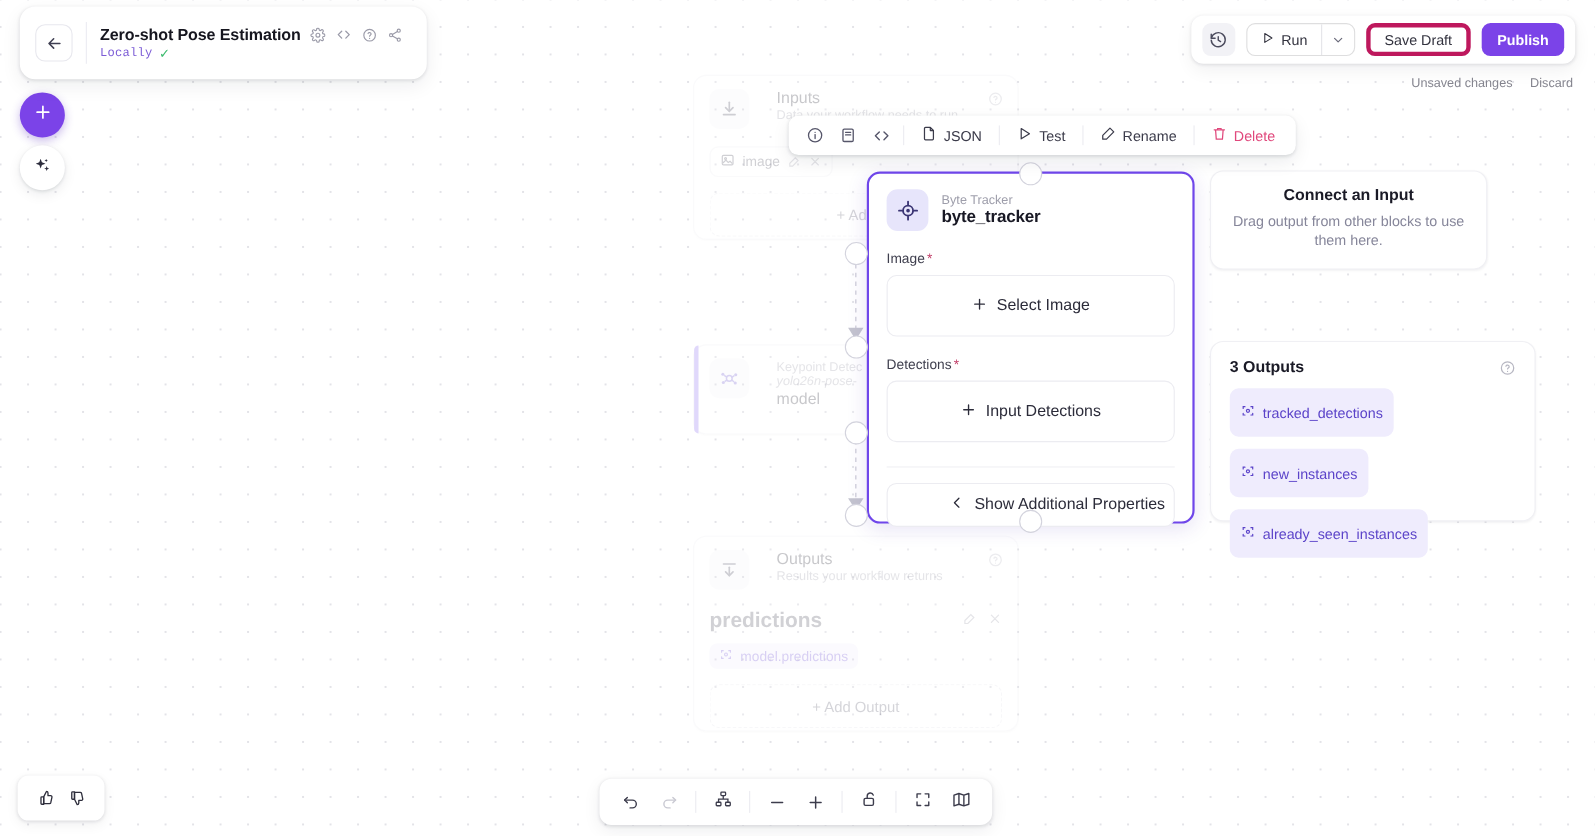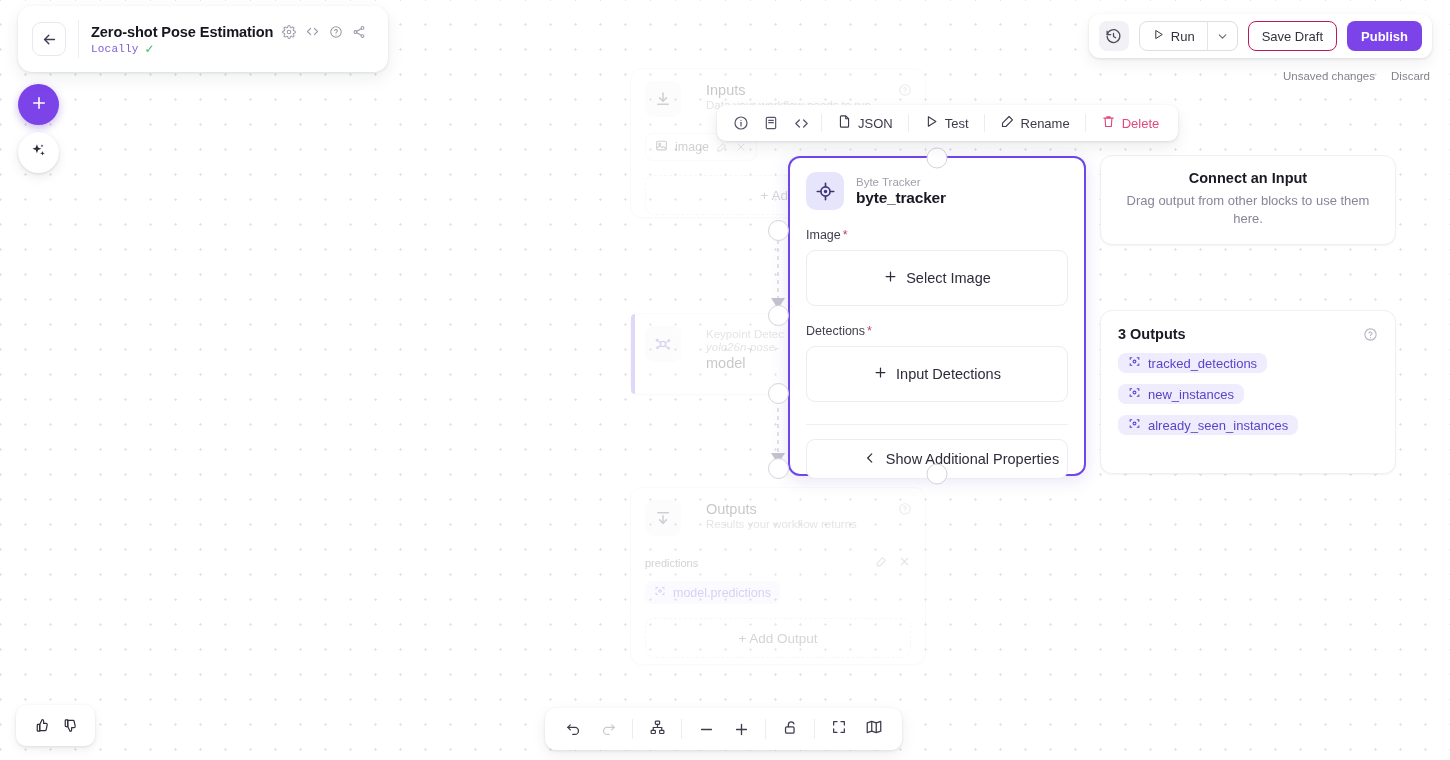--- a/index.html
+++ b/index.html
@@ -48,21 +48,21 @@
     display: flex; align-items: center; gap: 10px; padding: 0 10px; z-index: 30;
   }
   #history-btn {
     width: 30px; height: 30px; border-radius: 8px; background: #f2f2f6;
     display: flex; align-items: center; justify-content: center; color: #4a4a5c; cursor: pointer;
   }
   #run-group { display: flex; align-items: stretch; height: 30px; border: 1px solid #dededf; border-radius: 8px; overflow: hidden; background: #fff; }
   #run-btn { display: flex; align-items: center; gap: 6px; padding: 0 12px; font-size: 13px; color: #33333f; cursor: pointer; }
   #run-caret { width: 30px; border-left: 1px solid #e4e4e8; display: flex; align-items: center; justify-content: center; color: #6a6a7a; cursor: pointer; }
   #save-draft-btn {
-    height: 30px; padding: 0 13px; border: 1px solid #be185d; border-radius: 8px; background: #fff;
+    height: 30px; padding: 0 13px; border: 4px solid #be185d; border-radius: 8px; background: #fff;
     font-size: 13px; color: #33333f; display: flex; align-items: center; cursor: pointer;
     font-family: "Liberation Sans", sans-serif;
   }
   #publish-btn {
     height: 30px; padding: 0 14px; border: none; border-radius: 8px; background: #7b43e8;
     font-size: 13px; color: #fff; font-weight: bold; display: flex; align-items: center; cursor: pointer;
     font-family: "Liberation Sans", sans-serif;
   }
   #unsaved-row { position: absolute; right: 20px; top: 70px; display: flex; gap: 16px; font-size: 11.5px; color: #85858f; z-index: 29; }
   #discard-link { cursor: pointer; }
@@ -127,21 +127,21 @@
   #node-model { left: 630px; top: 313px; width: 296px; height: 82px; padding: 12px 14px; z-index: 8; }
   #node-model::before {
     content: ""; position: absolute; left: 0; top: 0; bottom: 0; width: 4px;
     background: #8b6cf0; border-radius: 12px 0 0 12px;
   }
   .node-sub-i { font-style: italic; }
 
   
   #node-outputs { left: 630px; top: 487px; width: 296px; height: 178px; padding: 12px 14px; z-index: 8; }
   .out-label-row { display: flex; align-items: center; justify-content: space-between; margin-top: 18px; }
-  .out-label { font-size: 11px; color: #51515f; }
+  .out-label { font-size: 19px; color: #51515f; font-weight: bold; }
   .out-actions { display: flex; gap: 10px; color: #9c9caa; }
   .ref-chip {
     display: inline-flex; align-items: center; gap: 7px; background: #f0ecfd; border-radius: 7px;
     padding: 4px 9px; font-size: 12.5px; color: #6b4bd4; margin-top: 9px;
   }
 
   
   #node-selected {
     position: absolute; left: 788px; top: 156px; width: 298px; height: 320px;
     background: #fff; border: 2px solid #6f46ea; border-radius: 12px;
@@ -186,29 +186,29 @@
     font-size: 13px; color: #3b3b4a; cursor: pointer;
   }
   .ctx-item.danger { color: #e0487c; }
   .ctx-sep { width: 1px; height: 18px; background: #ececf1; margin: 0 4px; }
 
   
   .side-panel {
     position: absolute; background: #fff; border: 1px solid #f0f0f4; border-radius: 12px;
     box-shadow: 0 1px 2px rgba(16,24,40,.05); z-index: 12;
   }
-  #panel-connect { left: 1100px; top: 155px; width: 296px; height: 90px; padding: 14px 18px; text-align: center; }
+  #panel-connect { left: 1100px; top: 155px; width: 252px; height: 90px; padding: 14px 18px; text-align: center; }
   #connect-title { font-size: 14.5px; font-weight: bold; color: #1a1a26; }
   #connect-desc { font-size: 13px; color: #86869a; margin-top: 6px; line-height: 1.35; }
   #panel-outputs { left: 1100px; top: 310px; width: 296px; height: 164px; padding: 15px 17px; }
   #outputs-title { font-size: 14.5px; font-weight: bold; color: #1a1a26; }
   #outputs-head { display: flex; align-items: center; justify-content: space-between; }
   .out-chip {
     display: inline-flex; align-items: center; gap: 7px; background: #efecfd; border-radius: 8px;
-    padding: 2px 10px; font-size: 13px; color: #5b43c9; margin-top: 11px; cursor: pointer; text-align: center;
+    padding: 14px 10px; font-size: 13px; color: #5b43c9; margin-top: 11px; cursor: pointer; text-align: center;
   }
   .out-chip-wrap { display: flex; }
 
   
   #edges { position: absolute; inset: 0; z-index: 6; pointer-events: none; }
 </style>
 </head>
 <body>
 
 <div id="app">

